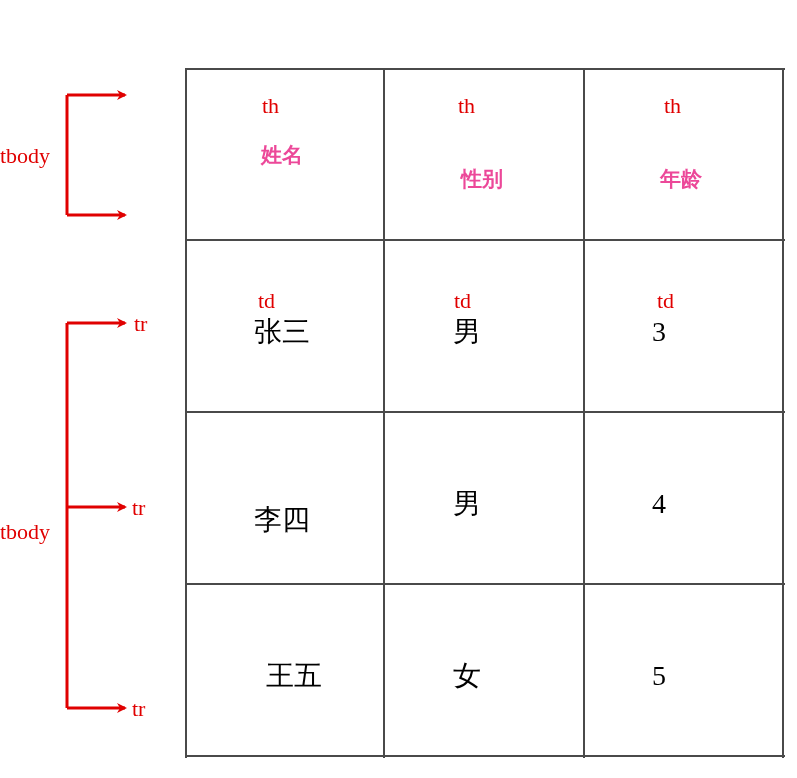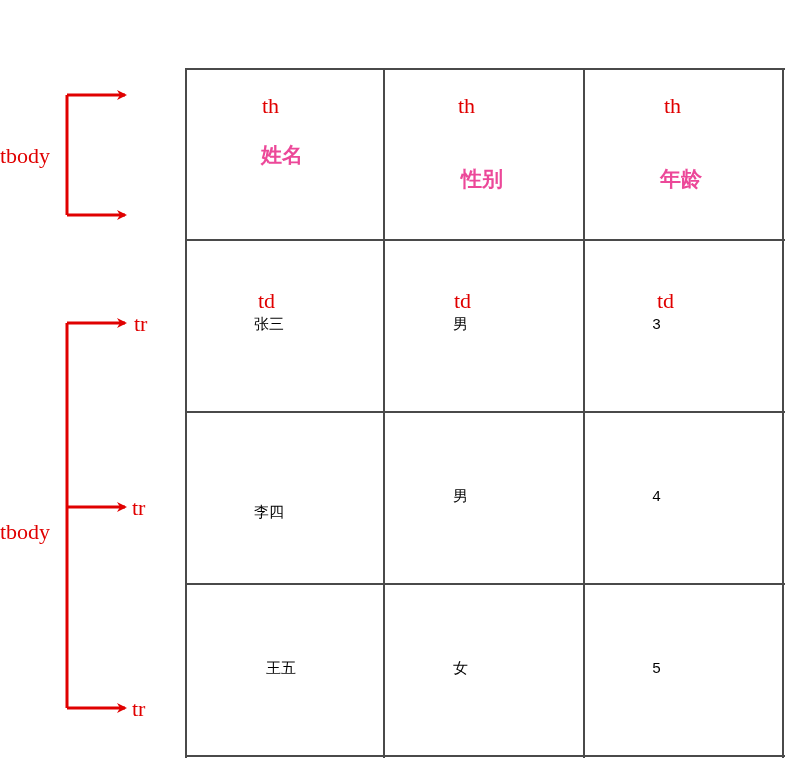--- a/index.html
+++ b/index.html
@@ -5,21 +5,21 @@
     html, body { margin: 0; padding: 0; background: #ffffff; }
     body { width: 797px; height: 778px; position: relative; overflow: hidden;
            font-family: "Liberation Sans", "DejaVu Sans", sans-serif; }
     .grid { position: absolute; left: 185px; top: 68px; width: 598px; height: 688px; }
     .hline, .vline { position: absolute; background: #4a4a4a; }
     .hline { height: 2px; left: 0; width: 600px; }
     .vline { width: 2px; top: 0; height: 690px; }
     .txt { position: absolute; white-space: nowrap; line-height: 1; font-family: Liberation Serif, serif; }
     .red { color: #e00000; font-size: 22px; }
     .hdr { color: #ec4899; font-size: 21px; font-weight: bold; font-family: "DejaVu Sans", sans-serif; }
-    .cell { color: #000; font-size: 15px; font-family: Liberation Mono, monospace; }
+    .cell { color: #000; font-size: 28px; font-family: Liberation Serif, serif; }
     svg.arrows { position: absolute; left: 0; top: 0; }
   </style>
 </head>
 <body>
 
 <svg class="arrows" width="797" height="778">
   <defs>
     <marker id="ah" markerWidth="10" markerHeight="10" refX="8" refY="5" orient="auto" markerUnits="userSpaceOnUse">
       <path d="M0,0 L10,5 L0,10 L3,5 Z" fill="#e00000"></path>
     </marker>

